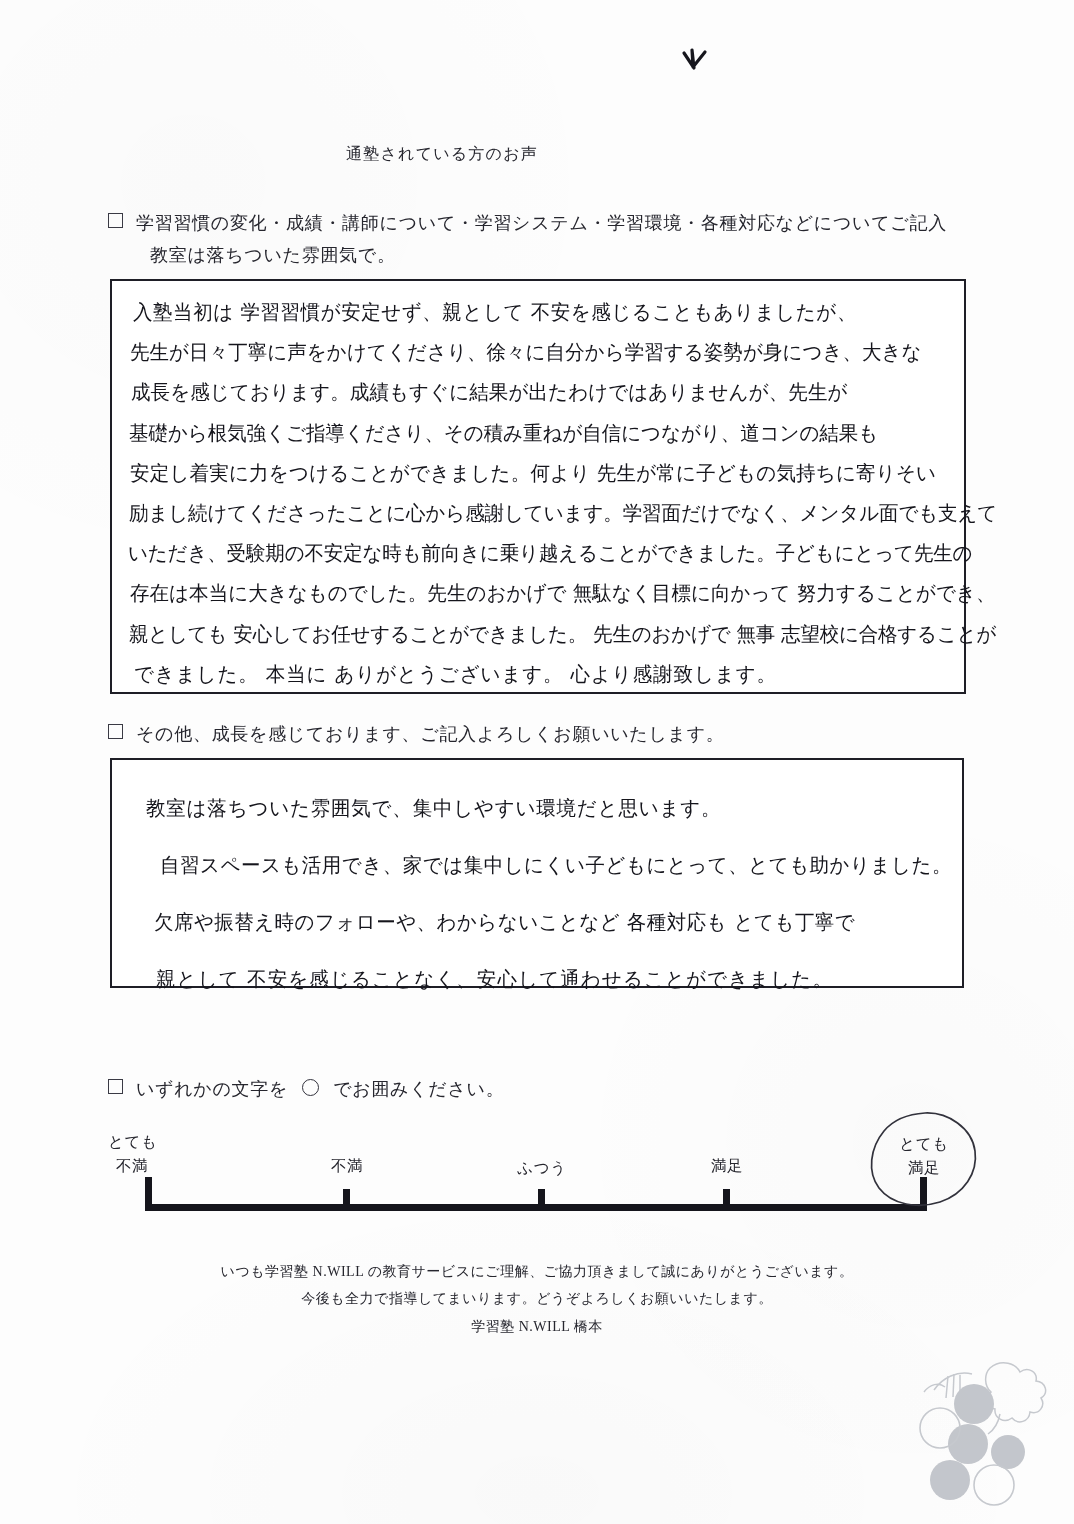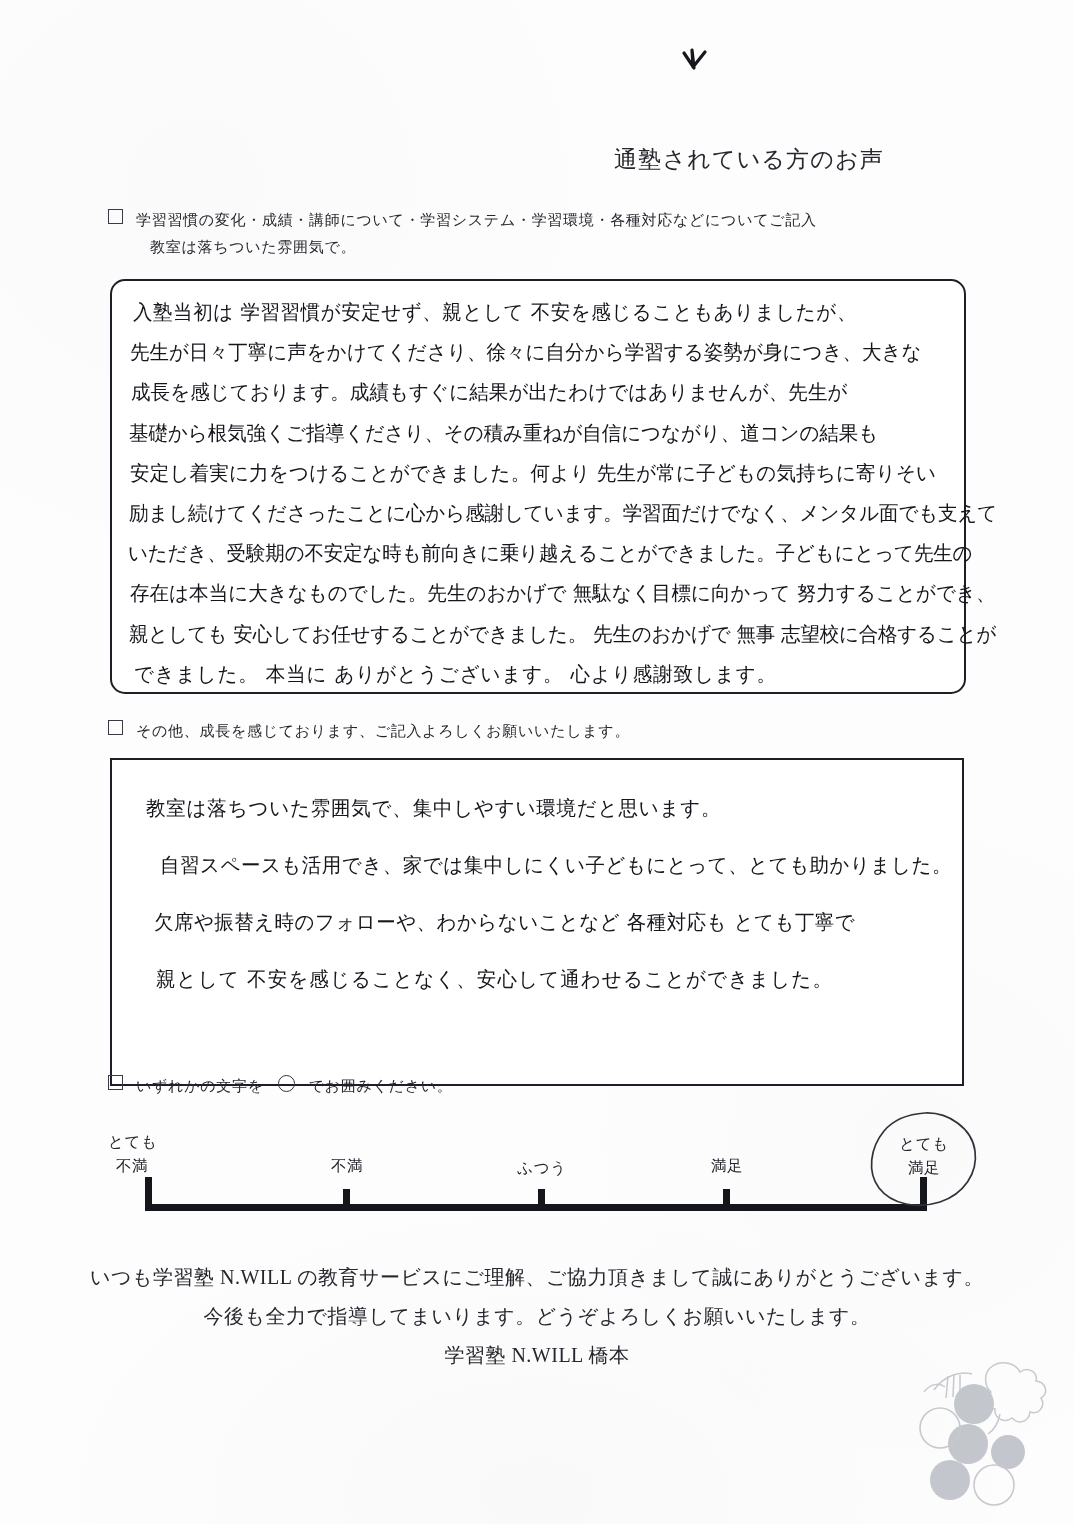--- a/index.html
+++ b/index.html
@@ -44,32 +44,32 @@
     height: 34px;
     z-index: 3;
   }
 
   
   .doc-title {
     position: absolute;
     left: 0;
     top: 144px;
     width: 884px;
-    text-align: right;
-    font-size: 23px;
+    text-align: center;
+    font-size: 16px;
     letter-spacing: 1.2px;
     color: #26262e;
     z-index: 2;
   }
 
   
   .prompt {
     position: absolute;
     z-index: 2;
-    font-size: 15px;
+    font-size: 18px;
     line-height: 1.78;
     letter-spacing: 0.7px;
     color: #26262e;
   }
   .prompt .cbox {
     display: inline-block;
     width: 13px;
     height: 13px;
     border: 1.4px solid #3a3a44;
     margin-right: 13px;
@@ -95,22 +95,22 @@
   }
 
   
   .answer-box {
     position: absolute;
     z-index: 2;
     border: 2.2px solid #1e1e26;
     background: #ffffff;
     box-sizing: border-box;
   }
-  #answer-box-1 { left: 110px; top: 279px; width: 856px; height: 415px; border-radius: 15px; }
-  #answer-box-2 { left: 110px; top: 758px; width: 854px; height: 328px; }
+  #answer-box-1 { left: 110px; top: 279px; width: 856px; height: 415px; }
+  #answer-box-2 { left: 110px; top: 758px; width: 854px; height: 230px; }
 
   .hand {
     font-family: "DejaVu Sans", "Liberation Sans", sans-serif;
     color: #15151c;
     white-space: nowrap;
   }
 
   
   #answer-box-1 .hand-lines {
     position: absolute;
@@ -206,21 +206,21 @@
   .footer {
     position: absolute;
     left: 0;
     top: 1258px;
     width: 1074px;
     text-align: center;
     z-index: 2;
     color: #26262e;
   }
   .footer .fline {
-    font-size: 20px;
+    font-size: 14px;
     line-height: 1.95;
     letter-spacing: 0.5px;
   }
 
   
   .watermark {
     position: absolute;
     left: 912px;
     top: 1352px;
     width: 150px;

